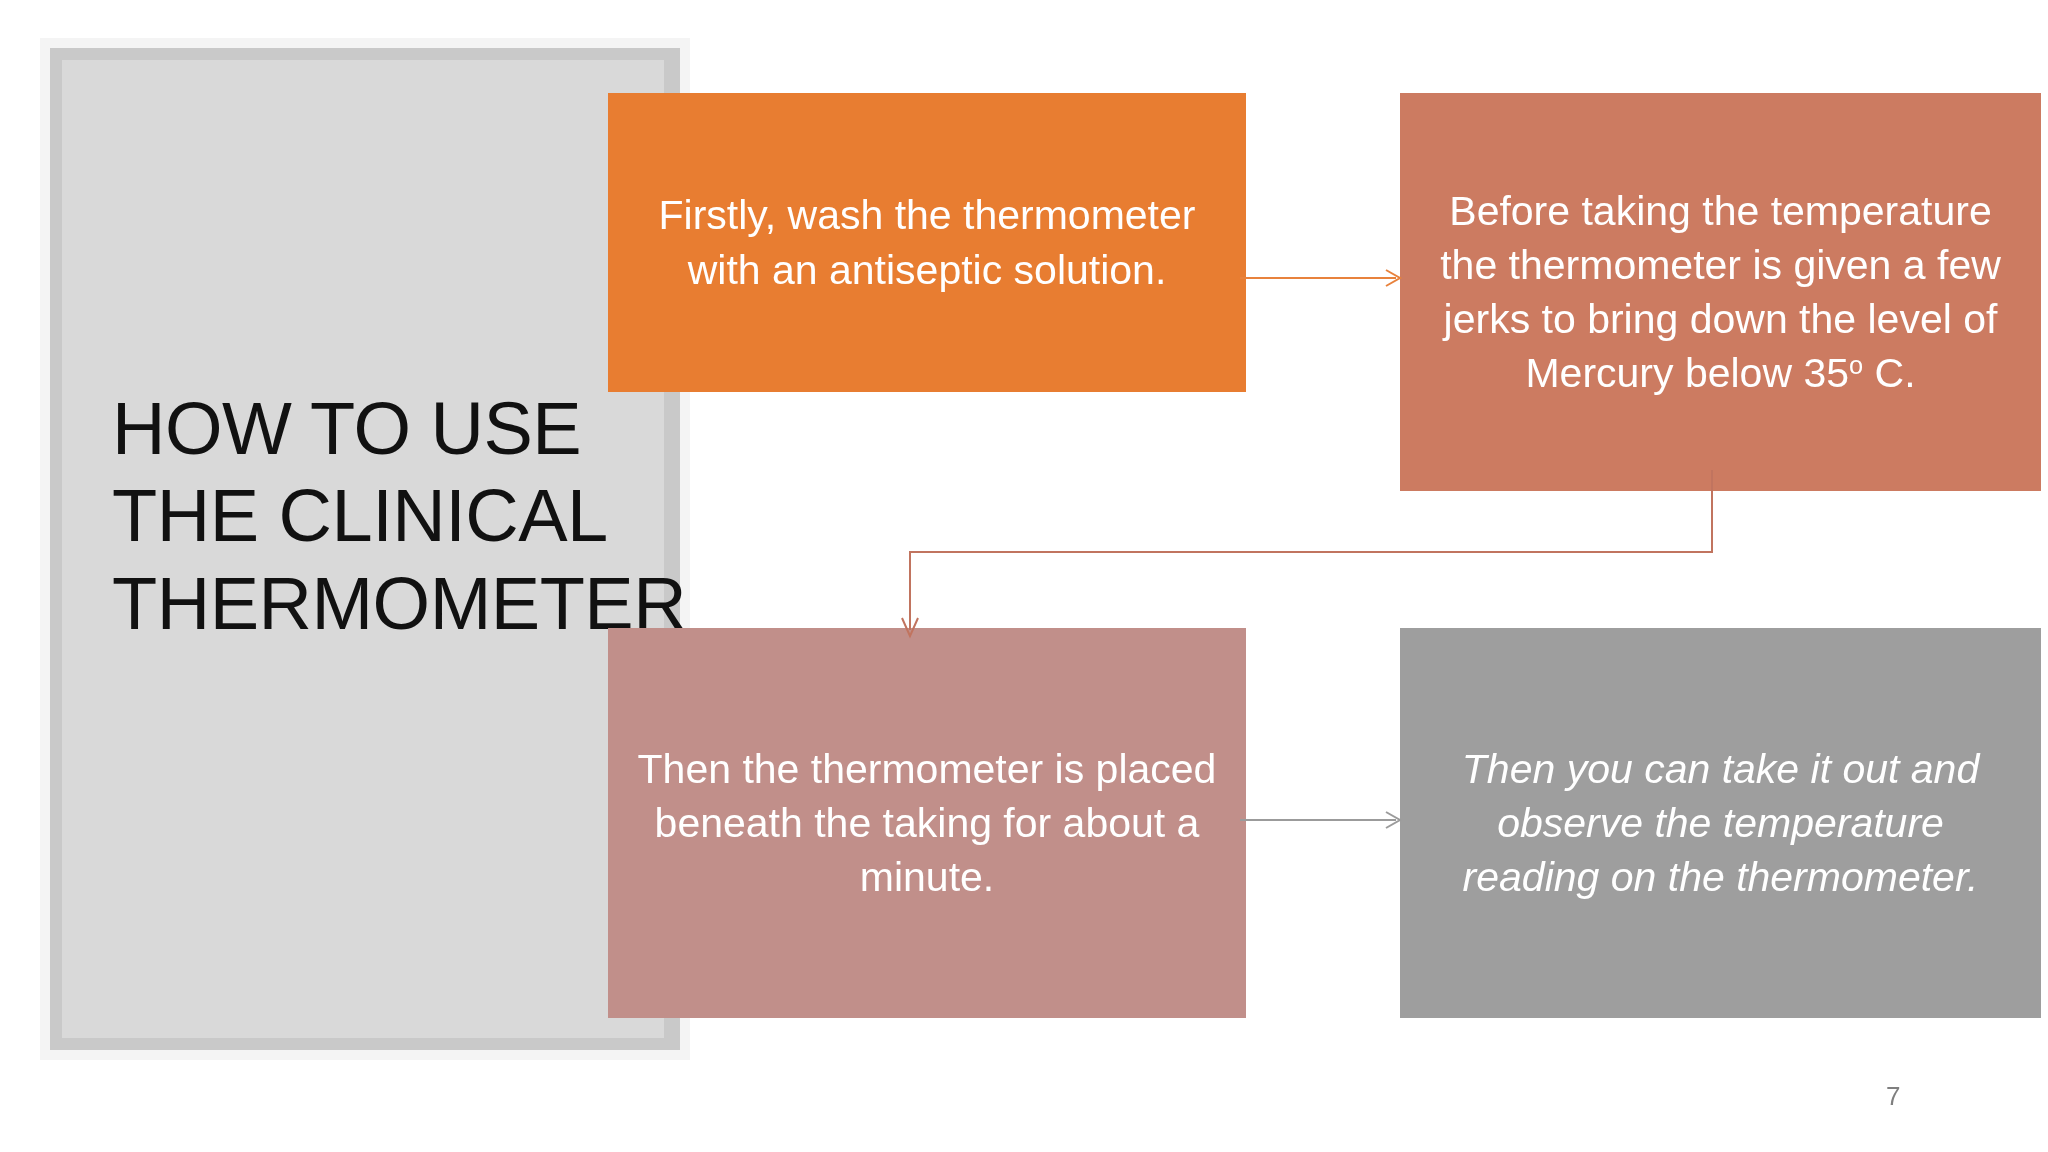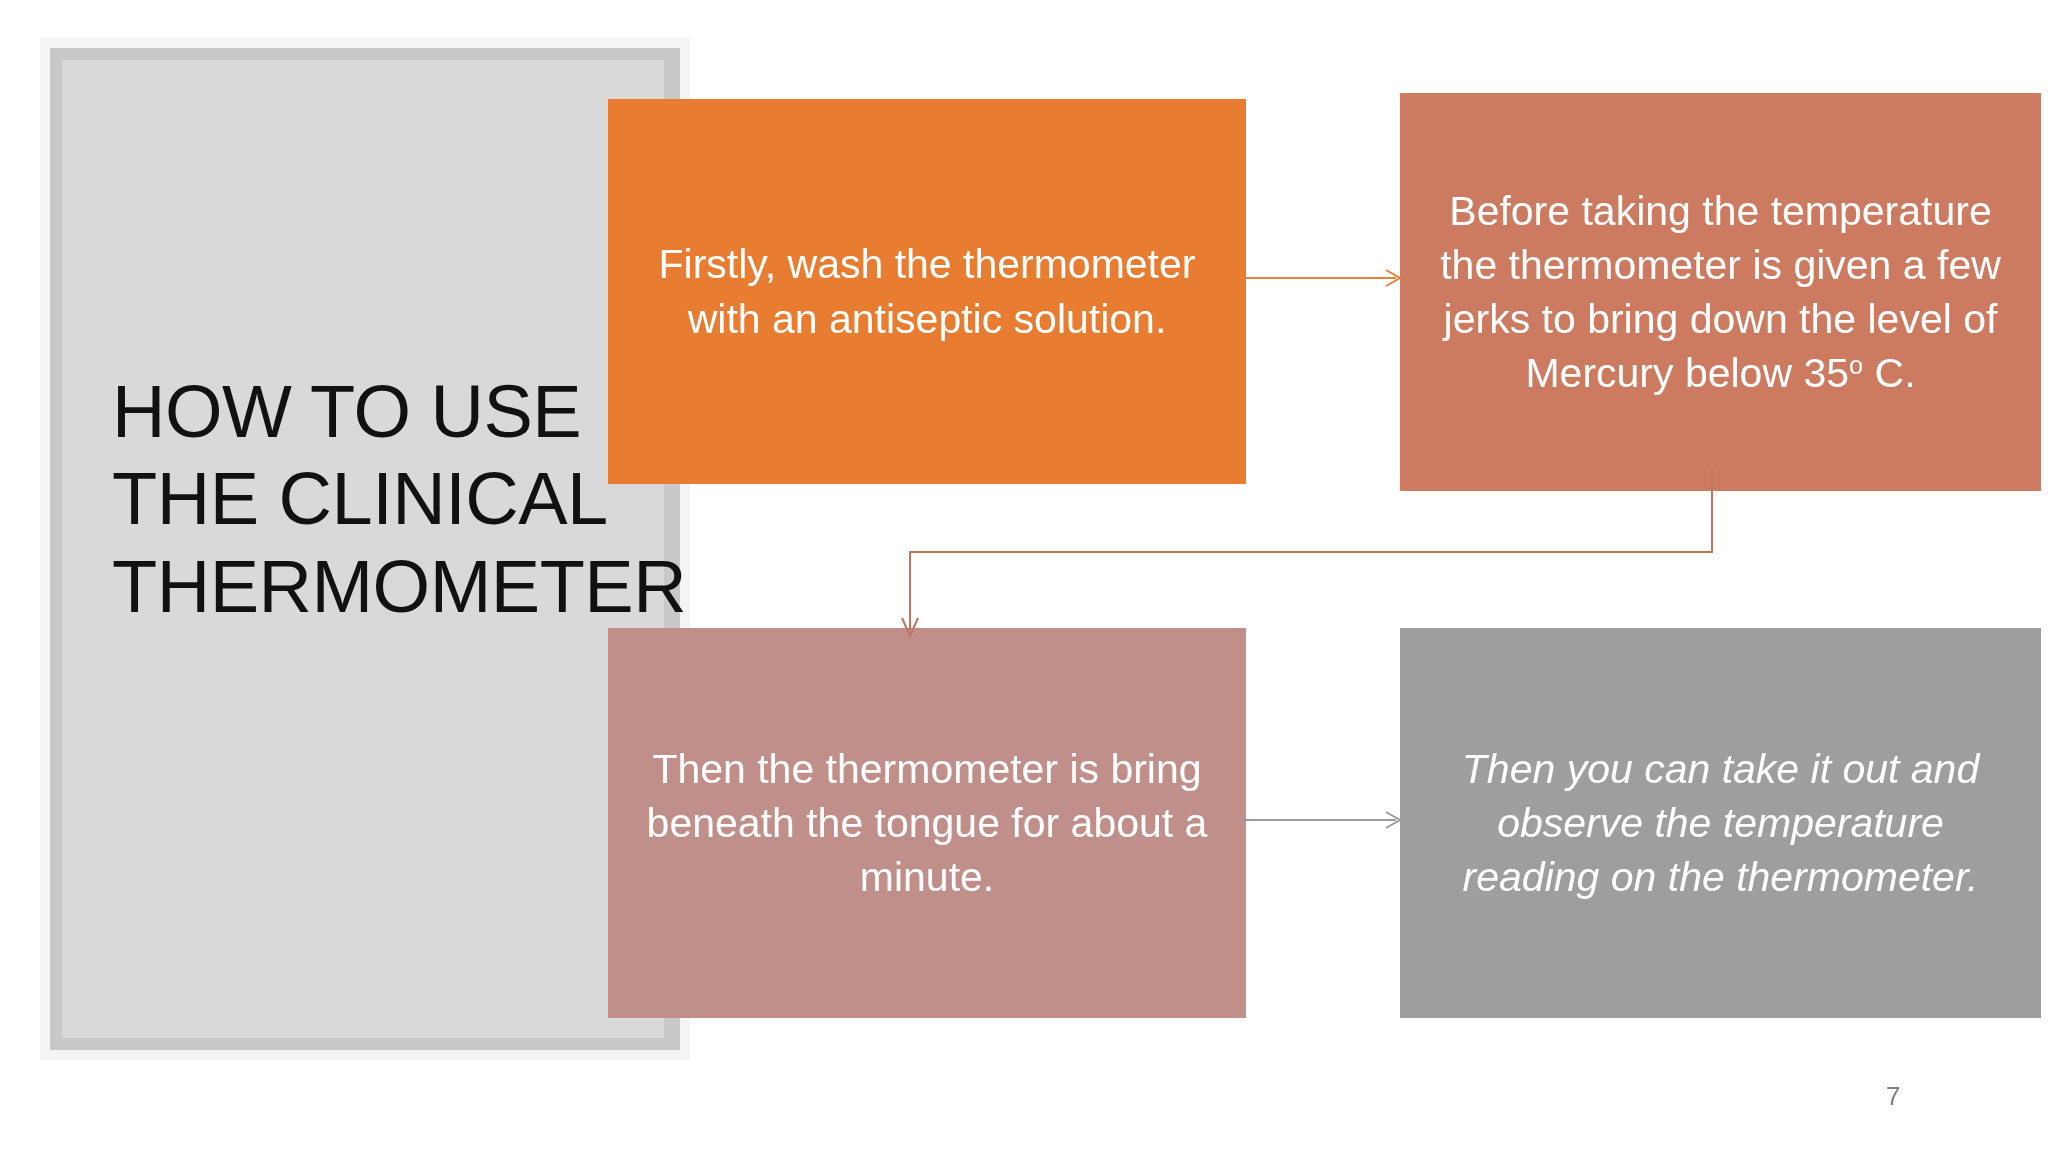--- a/index.html
+++ b/index.html
@@ -46,21 +46,21 @@
     top: 60px;
     width: 602px;
     height: 978px;
     background: #d9d9d9;
     box-sizing: border-box;
   }
 
   .title-text {
     position: absolute;
     left: 112px;
-    top: 368px;
+    top: 385px;
     width: 700px;
     font-size: 74px;
     line-height: 1.18;
     font-weight: 400;
     color: #111111;
     letter-spacing: -0.5px;
     white-space: pre-line;
     text-align: left;
   }
 
@@ -74,23 +74,23 @@
     padding: 10px 26px;
     color: #ffffff;
     font-size: 41px;
     line-height: 1.32;
     font-weight: 400;
     text-align: center;
   }
 
   .box-1 {
     left: 608px;
-    top: 99px;
+    top: 93px;
     width: 638px;
-    height: 385px;
+    height: 299px;
     background: #e87d31;
   }
   .box-2 {
     left: 1400px;
     top: 93px;
     width: 641px;
     height: 398px;
     background: #cc7b61;
   }
   .box-3 {
@@ -148,21 +148,21 @@
 
   <div class="flow-box box-1">
     <span>Firstly, wash the thermometer with an antiseptic solution.</span>
   </div>
 
   <div class="flow-box box-2">
     <span><span>Before taking the temperature the thermometer is given a few jerks to bring down the level of Mercury below 35</span><span class="sup-deg">o</span><span> C.</span></span>
   </div>
 
   <div class="flow-box box-3">
-    <span>Then the thermometer is bring beneath the tongue for about a minute.</span>
+    <span>Then the thermometer is placed beneath the taking for about a minute.</span>
   </div>
 
   <div class="flow-box box-4">
     <span>Then you can take it out and observe the temperature reading on the thermometer.</span>
   </div>
 
   <svg class="connector connector-1-2" viewBox="0 0 170 60">
     <line x1="0" y1="30" x2="156" y2="30" stroke="#e8823c" stroke-width="2"></line>
     <polyline points="146,22 160,30 146,38" fill="none" stroke="#e8823c" stroke-width="2"></polyline>
   </svg>

